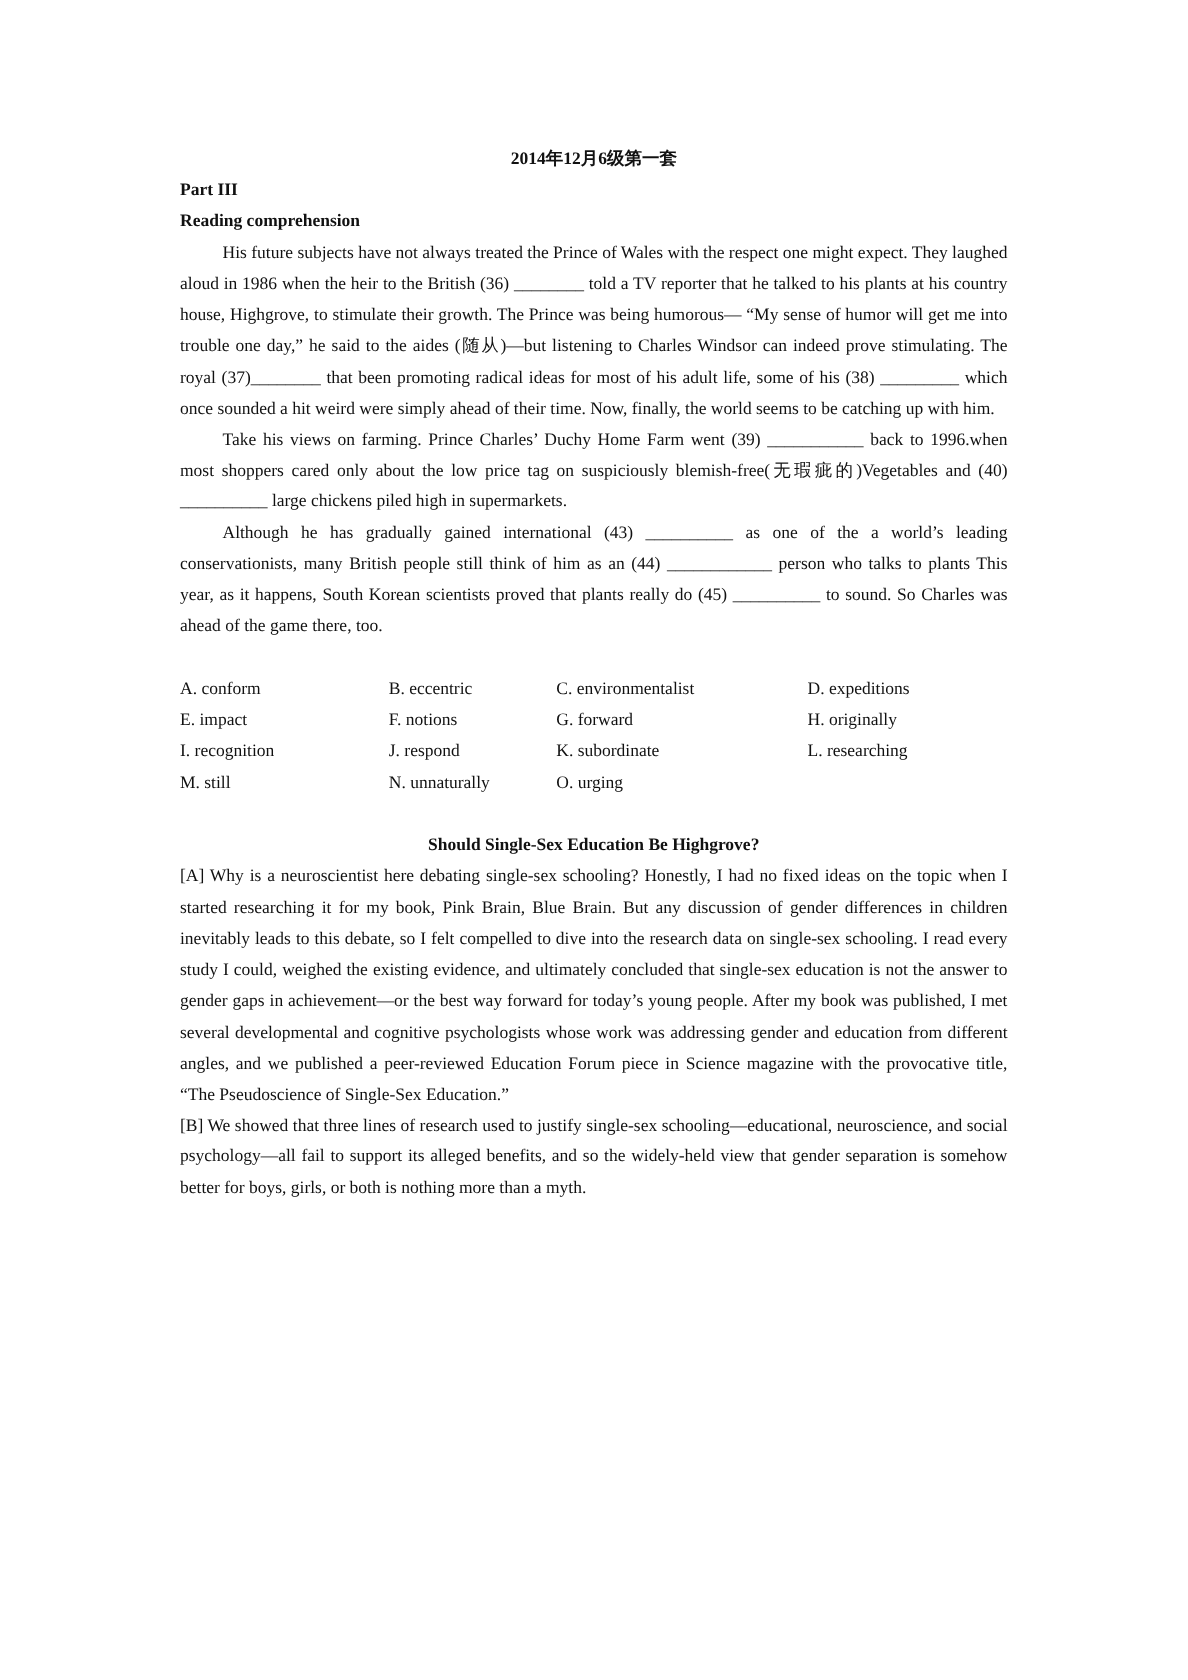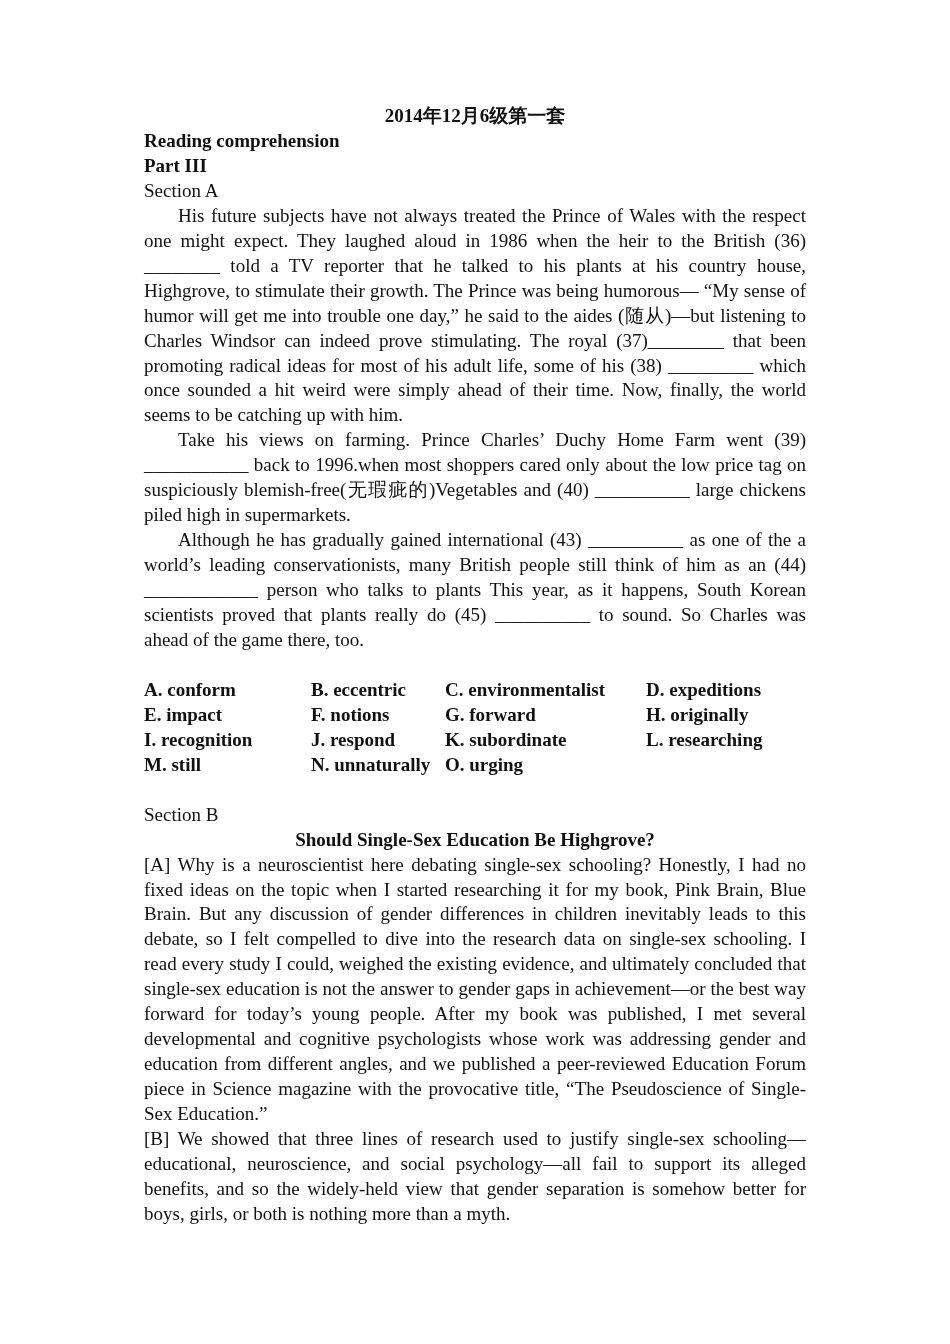--- a/index.html
+++ b/index.html
@@ -1,35 +1,34 @@
 <!DOCTYPE html>
 <html><head>
 <meta charset="utf-8">
 <style>
   html, body { margin: 0; padding: 0; background: #ffffff; }
   body { width: 950px; height: 1344px; position: relative; overflow: hidden;
          font-family: "Liberation Serif", "DejaVu Serif", serif; color: #111; }
-  .page { position: absolute; left: 144px; top: 104px; width: 662px; font-size: 19px; line-height: 24.95px; }
+  .page { position: absolute; left: 144px; top: 116px; width: 662px; font-size: 14px; line-height: 24.95px; }
   .center { text-align: center; }
   .bold { font-weight: bold; }
   p { margin: 0; }
   .para { text-align: justify; text-indent: 34px; }
   .para-b { text-align: justify; }
   .options { display: grid; grid-template-columns: 167px 134px 201px 160px; margin-top: 24.95px; }
-  .options span { white-space: nowrap; font-weight: bold; }
+  .options span { white-space: nowrap; }
   .gap { height: 24.95px; }
 </style>
 </head>
 <body>
 
 <div class="page">
   <p class="center bold">2014年12月6级第一套</p>
+  <p class="bold">Part III</p>
   <p class="bold">Reading comprehension</p>
-  <p class="bold">Part III</p>
-  <p>Section A</p>
 
   <p class="para">His future subjects have not always treated the Prince of Wales with the respect one might expect. They laughed aloud in 1986 when the heir to the British (36) ________ told a TV reporter that he talked to his plants at his country house, Highgrove, to stimulate their growth. The Prince was being humorous— “My sense of humor will get me into trouble one day,” he said to the aides (随从)—but listening to Charles Windsor can indeed prove stimulating. The royal (37)________ that been promoting radical ideas for most of his adult life, some of his (38) _________ which once sounded a hit weird were simply ahead of their time. Now, finally, the world seems to be catching up with him.</p>
   <p class="para">Take his views on farming. Prince Charles’ Duchy Home Farm went (39) ___________ back to 1996.when most shoppers cared only about the low price tag on suspiciously blemish-free(无瑕疵的)Vegetables and (40) __________ large chickens piled high in supermarkets.</p>
   <p class="para">Although he has gradually gained international (43) __________ as one of the a world’s leading conservationists, many British people still think of him as an (44) ____________ person who talks to plants This year, as it happens, South Korean scientists proved that plants really do (45) __________ to sound. So Charles was ahead of the game there, too.</p>
 
   <div class="options">
     <span>A. conform</span>
     <span>B. eccentric</span>
     <span>C. environmentalist</span>
     <span>D. expeditions</span>
@@ -40,17 +39,16 @@
     <span>I. recognition</span>
     <span>J. respond</span>
     <span>K. subordinate</span>
     <span>L. researching</span>
     <span>M. still</span>
     <span>N. unnaturally</span>
     <span>O. urging</span>
   </div>
 
   <div class="gap"></div>
-  <p>Section B</p>
   <p class="center bold">Should Single-Sex Education Be Highgrove?</p>
   <p class="para-b">[A] Why is a neuroscientist here debating single-sex schooling? Honestly, I had no fixed ideas on the topic when I started researching it for my book, Pink Brain, Blue Brain. But any discussion of gender differences in children inevitably leads to this debate, so I felt compelled to dive into the research data on single-sex schooling. I read every study I could, weighed the existing evidence, and ultimately concluded that single-sex education is not the answer to gender gaps in achievement—or the best way forward for today’s young people. After my book was published, I met several developmental and cognitive psychologists whose work was addressing gender and education from different angles, and we published a peer-reviewed Education Forum piece in Science magazine with the provocative title, “The Pseudoscience of Single-Sex Education.”</p>
   <p class="para-b">[B] We showed that three lines of research used to justify single-sex schooling—educational, neuroscience, and social psychology—all fail to support its alleged benefits, and so the widely-held view that gender separation is somehow better for boys, girls, or both is nothing more than a myth.</p>
 </div>
 
 </body></html>

